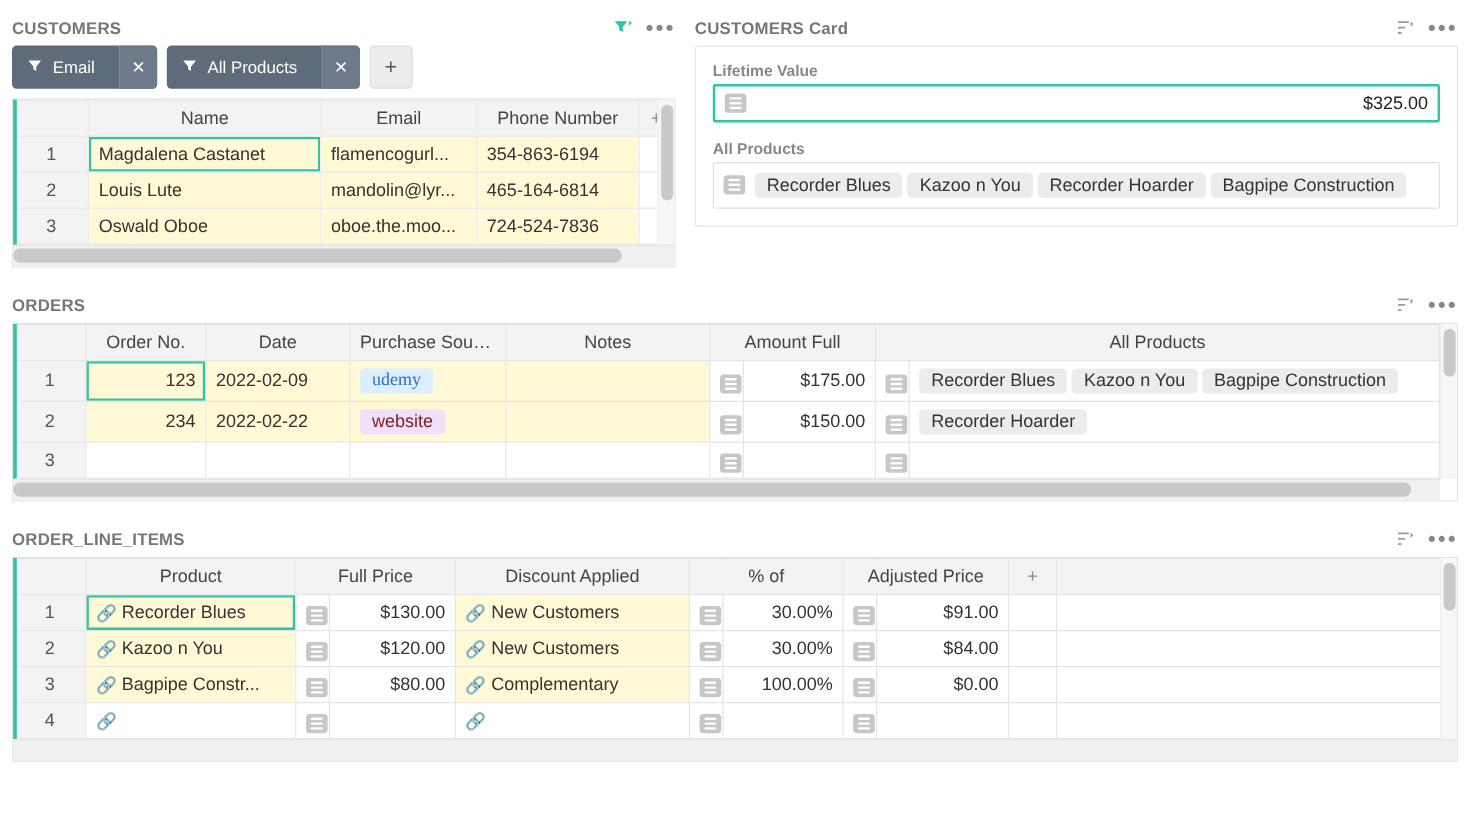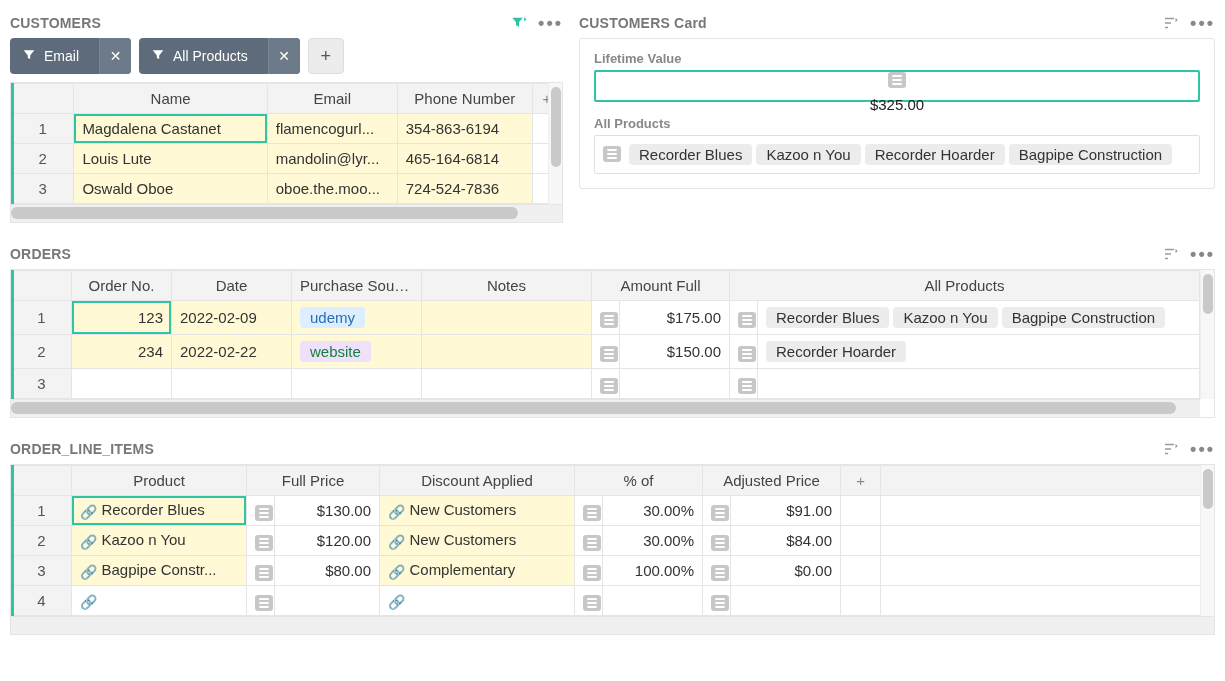--- a/index.html
+++ b/index.html
@@ -66,36 +66,36 @@
   .vscroll {
     position:absolute; right:0; top:0; bottom:18px; width:14px; background:#f7f7f7; border-left:1px solid #eee;
   }
   .vscroll .vthumb { position:absolute; left:2px; width:10px; background:#c9c9c9; border-radius:6px;}
   .card-body { border:1px solid #e5e5e5; border-radius:3px; padding:12px 14px 14px 14px;}
   .field-row { display:flex; gap:20px; margin-bottom:14px;}
   .field { flex:1; }
   .field label { display:block; color:#888; font-size:13px; margin-bottom:4px; font-weight:600;}
   .field .input {
     display:flex; align-items:center; gap:8px;
-    border:1px solid #d7d7d7; border-radius:2px; height:32px; padding:0 8px; background:#fff;flex-direction:column;
+    border:1px solid #d7d7d7; border-radius:2px; height:32px; padding:0 8px; background:#fff;
   }
   .field .input.accent { border:2px solid #2ec4a5;}
   .field .input .val { flex:1; text-align:right; font-size:15px; color:#222;}
   .field .input .val.left { text-align:left;}
   .cell-icon {
     display:inline-flex; width:18px; height:16px; border-radius:3px;
     background:#c7c7c7; align-items:center; justify-content:center; flex:none;
   }
   .cell-icon::before { content:""; display:block; width:10px; height:2px; background:#fff; box-shadow:0 -4px 0 #fff, 0 4px 0 #fff; border-radius:1px;}
   .tag {
     display:inline-block; background:#ececec; border-radius:4px; padding:2px 10px;
     color:#333; font-size:15px; margin:2px 4px 2px 0;
   }
-  .tag.udemy { background:#dceeff; color:#2a6fb5;}
-  .tag.website { background:#efe0fb; color:#15803d;}
+  .tag.udemy { background:#dceeff; color:#2a6fb5;font-family:Liberation Serif, serif;}
+  .tag.website { background:#efe0fb; color:#7f1d1d;}
   .products-box {
     border:1px solid #e0e0e0; border-radius:2px; padding:6px 8px;
     display:flex; align-items:flex-start; gap:8px;
   }
   .products-box .tags { display:flex; flex-wrap:wrap;}
   .orders-panel, .lineitems-panel { margin-top:18px;}
   .numcell { text-align:right; padding-right:10px;}
   .iconcell { width:28px; text-align:center; padding:0;}
   .iconcell .cell-icon { margin:0 auto;}
   .link-icon { color:#9aa0a6; font-size:14px; margin-right:4px; vertical-align:middle;}

